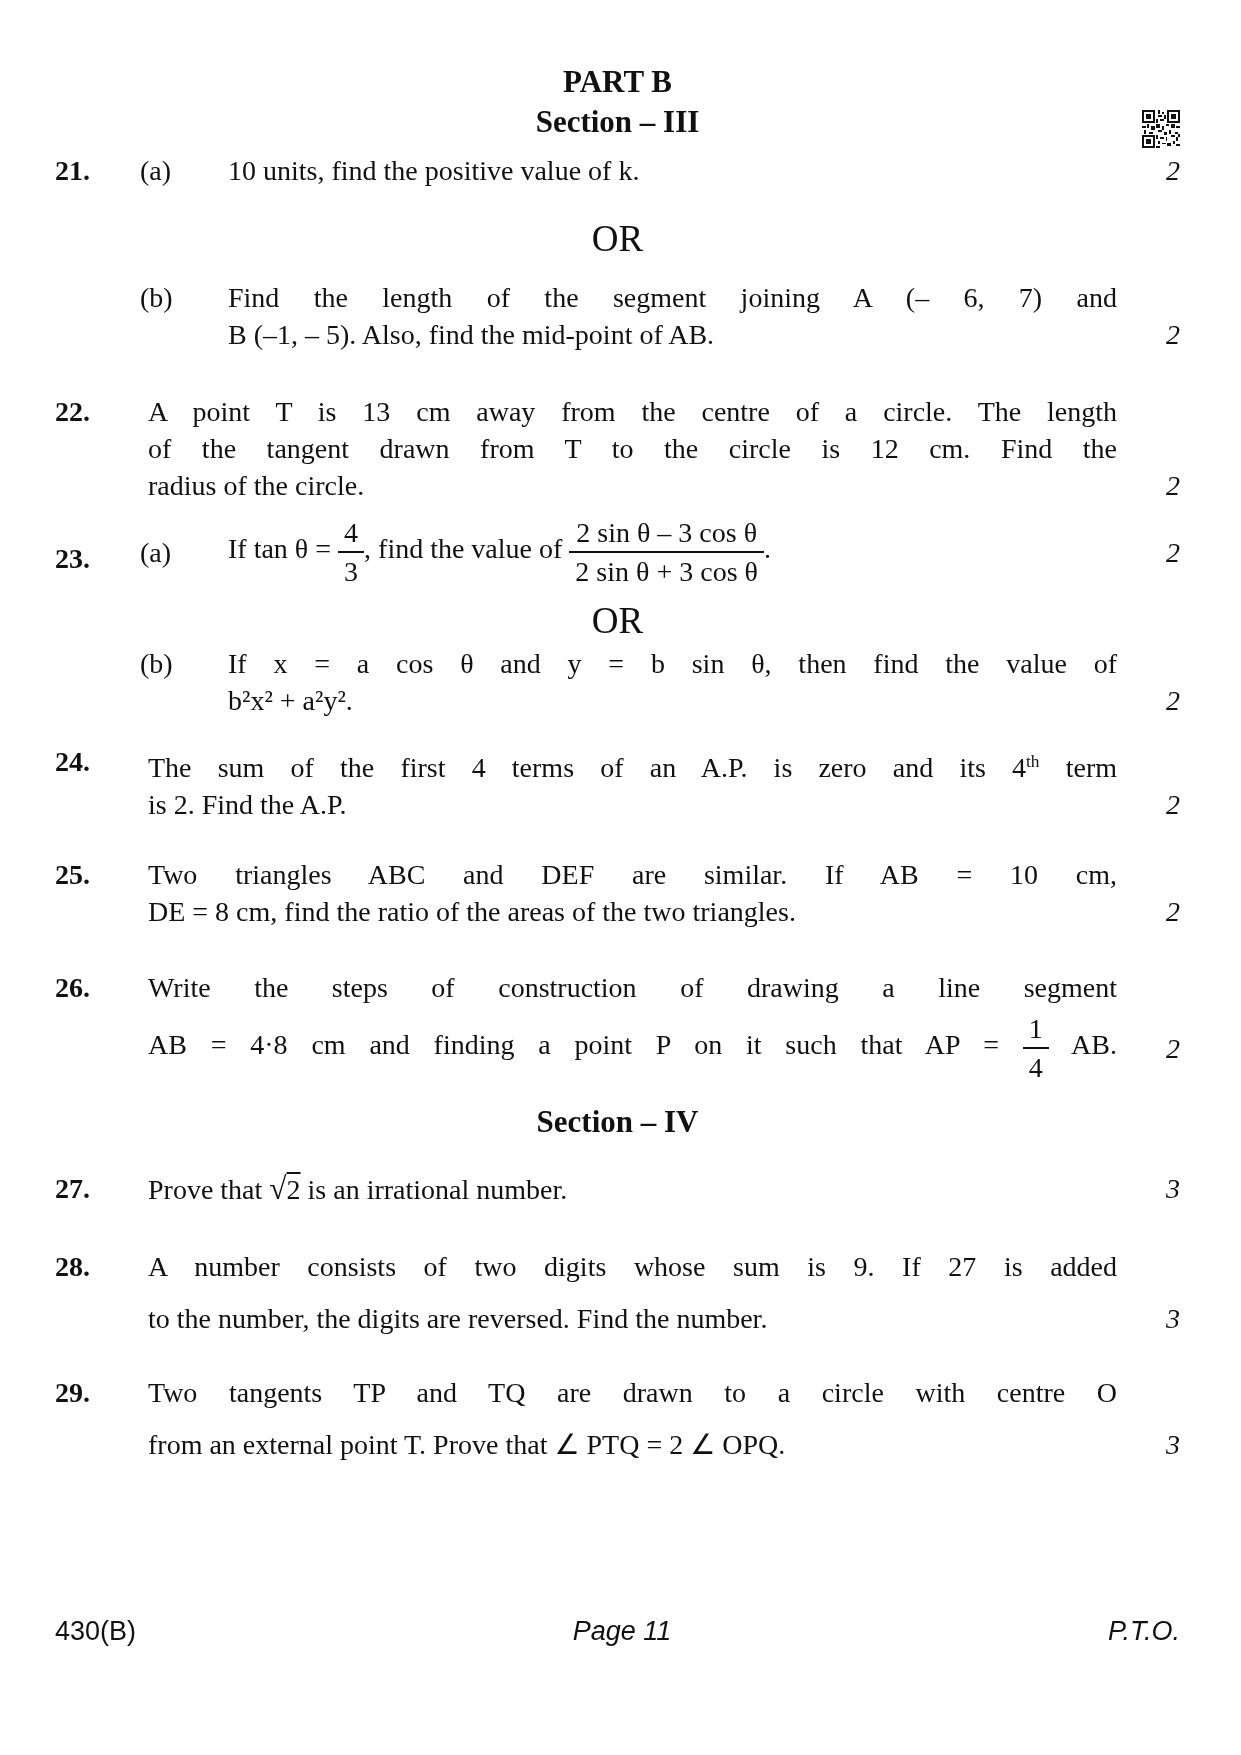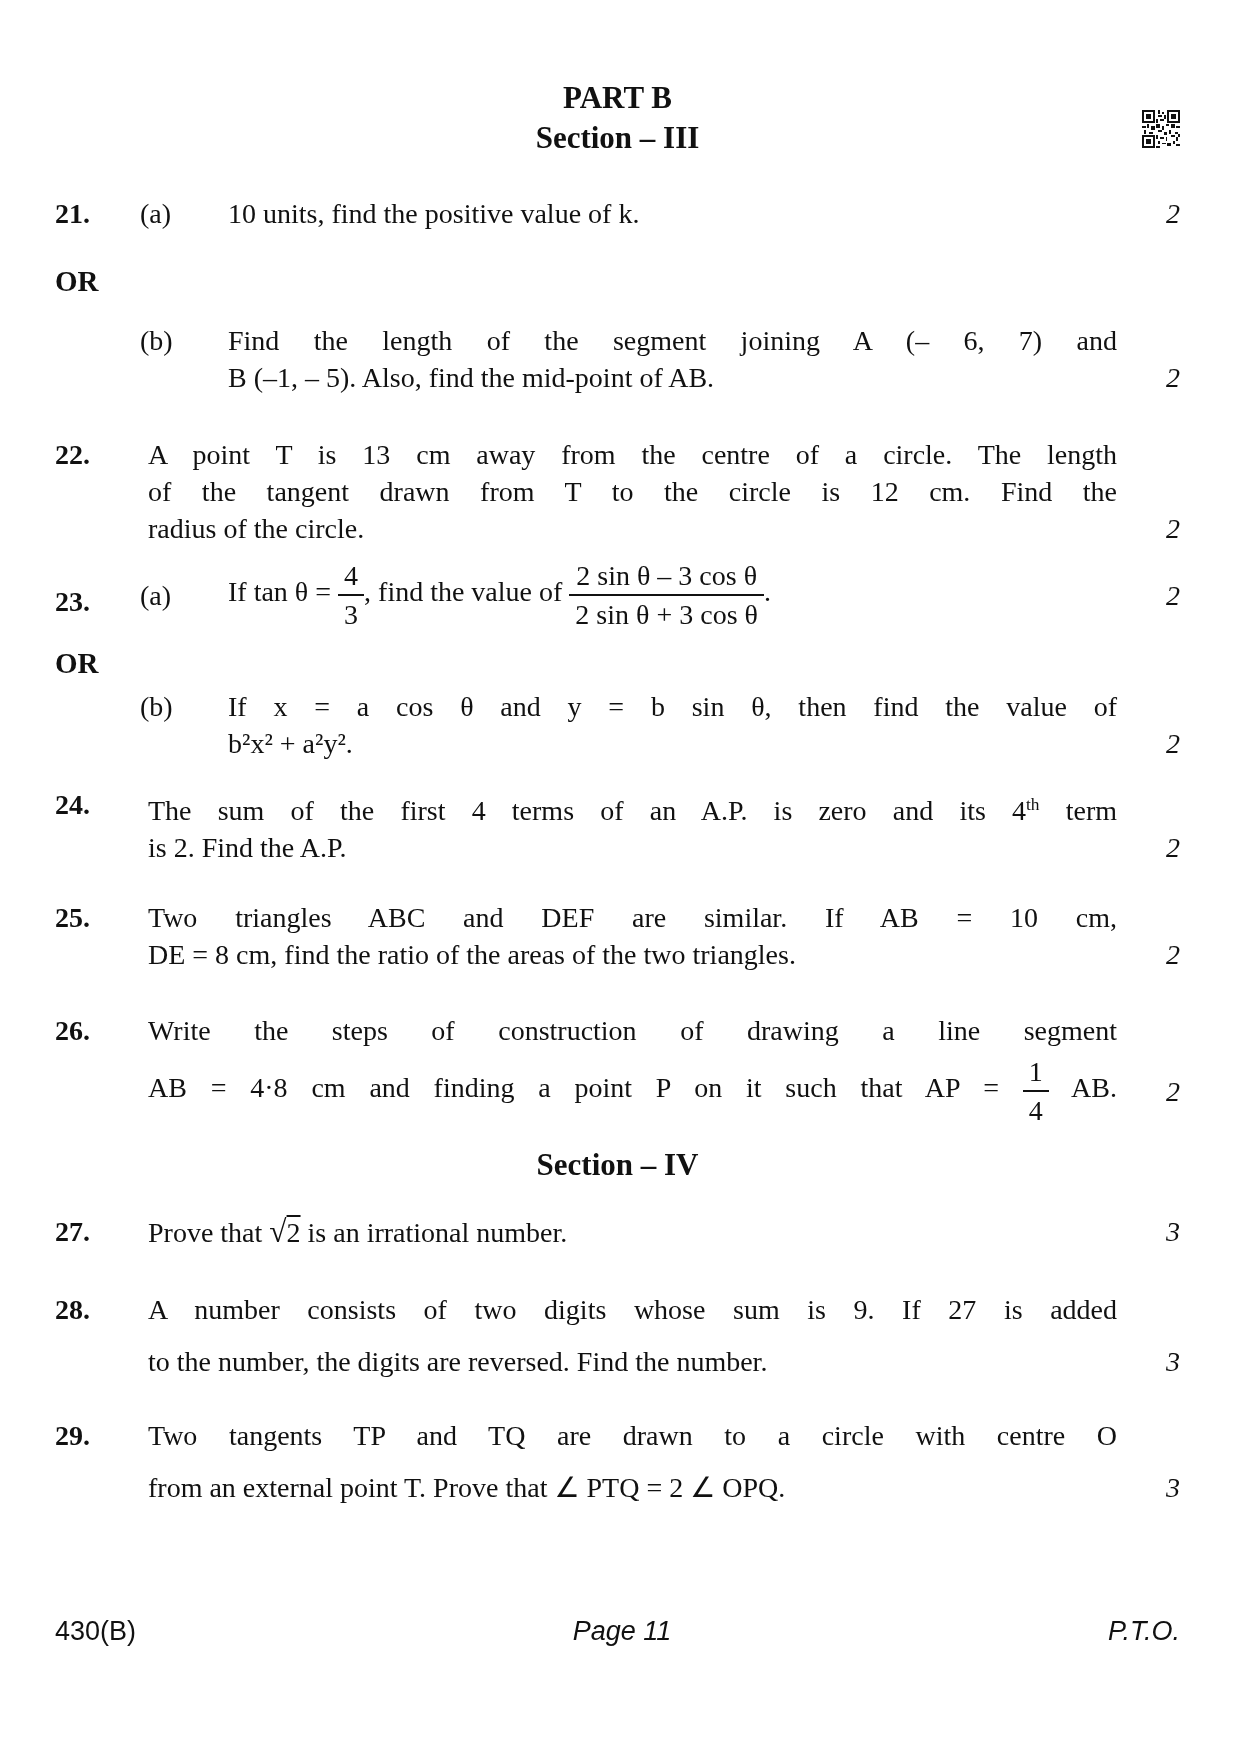--- a/index.html
+++ b/index.html
@@ -5,32 +5,32 @@
   html,body { margin:0; padding:0; background:#e8e8e8; }
   .page {
     position:relative; width:1241px; height:1755px; margin:0 auto;
     background:#ffffff; color:#111;
     font-family:"Liberation Serif", serif;
     overflow:hidden;
   }
   .content { position:absolute; left:55px; top:0; width:1125px; }
 
   .heading { text-align:center; font-weight:bold; font-size:31px; line-height:40px; }
-  .part-title { margin-top:78px; }
+  .part-title { margin-top:62px; }
 
   .q { position:relative; }
   .qnum { position:absolute; left:0; top:0; font-weight:bold; font-size:28px; line-height:37px; }
   .qmain { margin-left:93px; width:969px; }
   .sub { margin-left:173px; width:889px; position:relative; }
   .plett { position:absolute; left:-88px; top:0; font-size:28px; line-height:37px; }
 
   .bline { position:relative; font-size:28px; line-height:37px; }
   .wide .bline { line-height:52px; }
   .just { text-align:justify; text-align-last:justify; }
-  .or { font-weight:bold; font-size:29px; line-height:37px; }
+  .or { text-align:center; font-weight:normal; font-size:37px; line-height:37px; }
 
   .marks {
     position:absolute; right:-63px; top:0;
     font-style:italic; font-size:28px; line-height:inherit;
   }
   .marks-mid { top:50%; transform:translateY(-50%); line-height:37px; }
 
   .frac { display:inline-block; vertical-align:middle; text-align:center; font-size:28px; line-height:37px; }
   .fnum { display:block; border-bottom:2px solid #111; padding:0 6px; }
   .fden { display:block; padding:0 6px; }
@@ -102,21 +102,21 @@
         <rect x="19" y="19" width="2" height="1"></rect>
         <rect x="8" y="20" width="2" height="1"></rect>
     </g>
   </svg>
 
   <div class="content">
 
     <div class="heading part-title">PART B</div>
     <div class="heading">Section – III</div>
 
-    <section class="q" style="margin-top:37px">
+    <section class="q" style="margin-top:10px">
       <span class="qnum">21.</span>
       <div class="sub">
         <span class="plett">(a)</span>
         <div class="bline"><span>10 units, find the positive value of k.</span><span class="marks">2</span></div>
       </div>
       <div class="or" style="margin-top:31px">OR</div>
       <div class="sub" style="margin-top:22px">
         <span class="plett">(b)</span>
         <div class="bline just">Find the length of the segment joining A (– 6, 7) and</div>
         <div class="bline"><span>B (–1, – 5). Also, find the mid-point of AB.</span><span class="marks">2</span></div>

